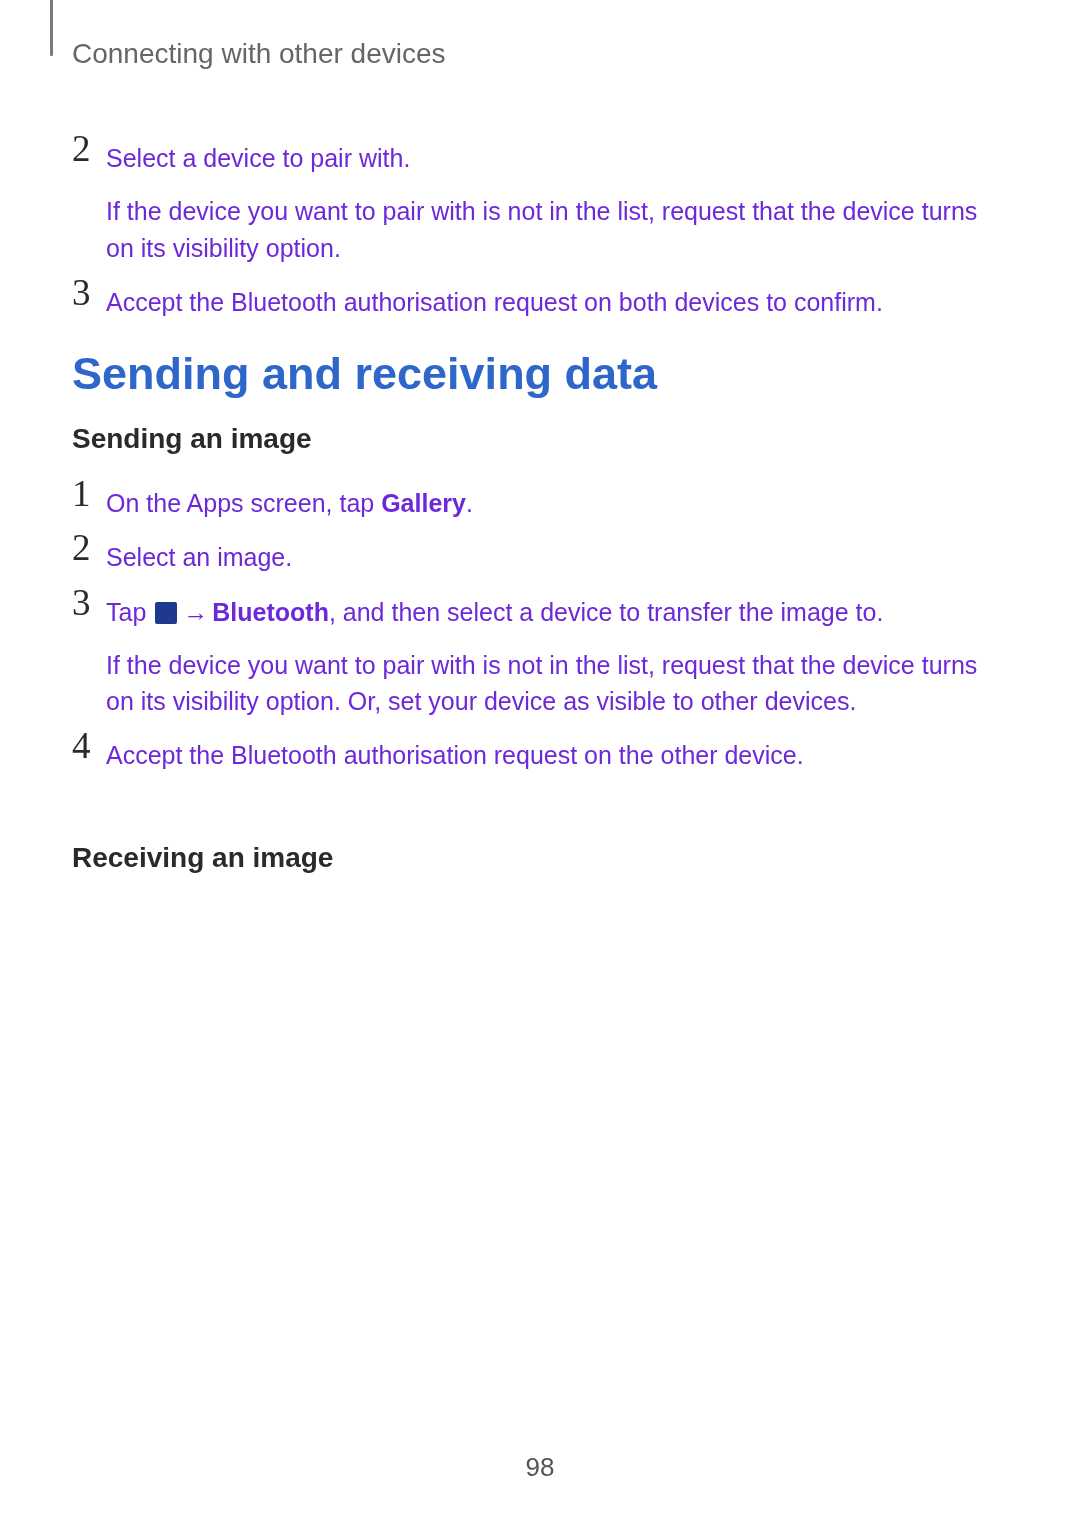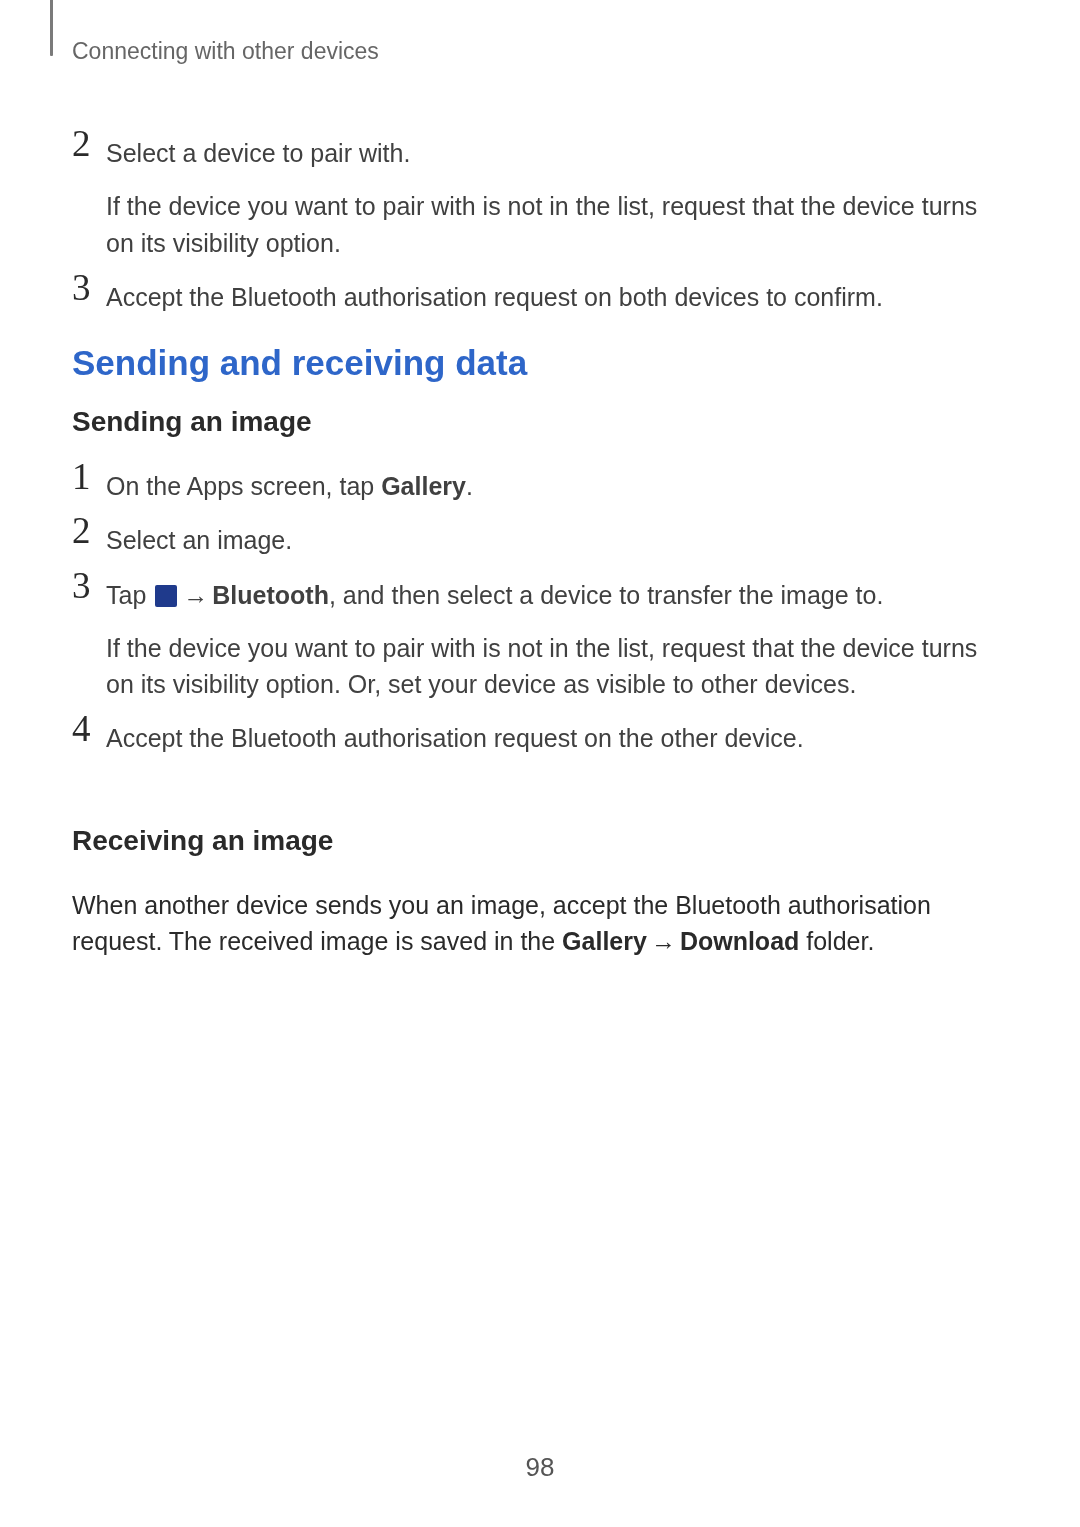--- a/index.html
+++ b/index.html
@@ -12,21 +12,21 @@
       height: 1527px;
       background: #ffffff;
       font-family: "Segoe UI", "Helvetica Neue", Arial, sans-serif;
       color: #2a2a2a;
       position: relative;
       padding: 38px 0 0 0;
     }
     .header-tab {
       position: relative;
       padding-left: 72px;
-      font-size: 23px;
+      font-size: 28px;
       color: #666666;
       margin-bottom: 70px;
     }
     .tab-mark {
       position: absolute;
       left: 50px;
       top: -44px;
       width: 3px;
       height: 62px;
       background: #7a7a7a;
@@ -46,37 +46,37 @@
       top: -10px;
       font-family: Georgia, "Times New Roman", serif;
       font-size: 37px;
       font-weight: 400;
       color: #2a2a2a;
       line-height: 1;
     }
     .list-body {
       font-size: 25px;
       line-height: 1.45;
-      color: #404040;
+      color: #6d28d9;
     }
     .list-body p {
       margin-bottom: 17px;
     }
     .list-body p:last-child {
       margin-bottom: 0;
     }
     .intro-p {
       font-size: 25px;
       line-height: 1.45;
       color: #2a2a2a;
       margin-bottom: 34px;
     }
     h2.section-title {
       color: #2e66c9;
-      font-size: 35px;
+      font-size: 45px;
       font-weight: 700;
       margin-top: 28px;
       margin-bottom: 23px;
     }
     h3.subsection-title {
       font-size: 28px;
       font-weight: 700;
       color: #2a2a2a;
       margin-top: 20px;
       margin-bottom: 30px;
@@ -169,19 +169,16 @@
     <div class="list-num">4</div>
     <div class="list-body">
       <p>Accept the Bluetooth authorisation request on the other device.</p>
     </div>
   </div>
 
   <div class="spacer-30"></div>
 
   <h3 class="subsection-title">Receiving an image</h3>
 
-  <p class="intro-p">
-    <span>When another device sends you an image, accept the Bluetooth authorisation request. The received image is saved in the </span><span class="bold">Gallery</span><span class="arrow"> → </span><span class="bold">Download</span><span> folder.</span>
-  </p>
 
 </div>
 
 <div class="page-number">98</div>
 
 </body></html>

